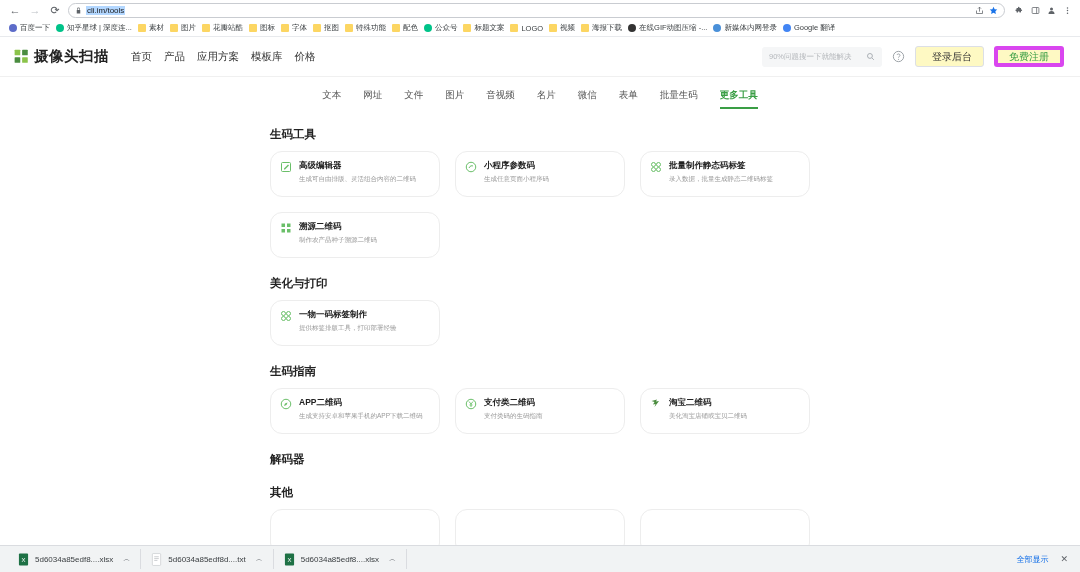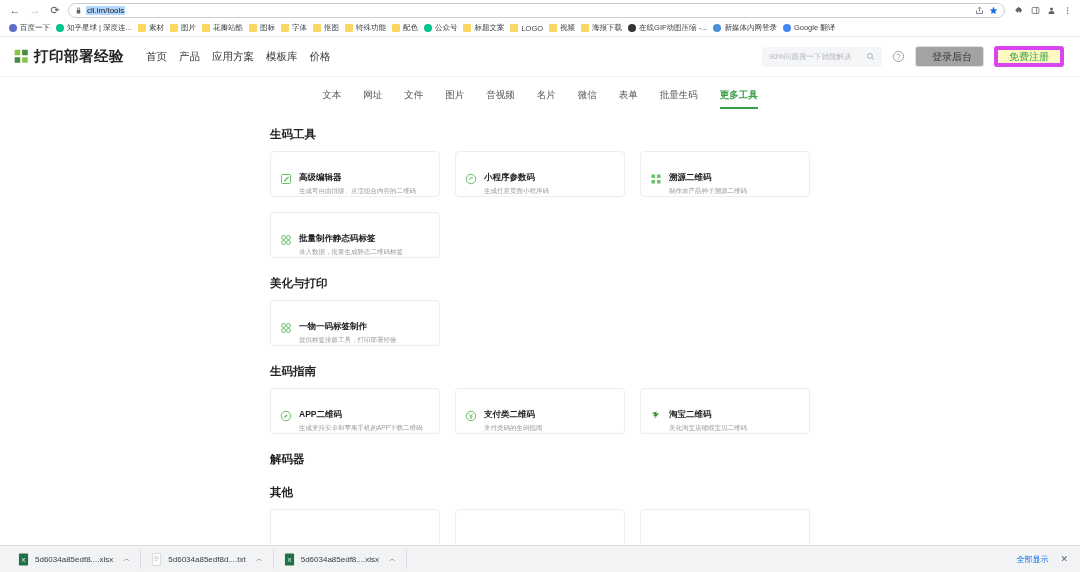--- a/index.html
+++ b/index.html
@@ -69,43 +69,43 @@
   .search-box input {
     flex: 1; border: none; background: transparent; outline: none;
     font-size: 7.5px; color: #333; font-family: inherit; min-width: 0;
   }
   .search-box input::placeholder { color: #b5b8bc; }
   .help-icon { width: 13px; height: 13px; color: #9aa0a6; flex: none; cursor: pointer; }
   .btn {
     height: 21px; padding: 0 11px; border-radius: 3px; font-size: 10px;
     display: flex; align-items: center; justify-content: center; cursor: pointer;
   }
-  .btn-login { border: 1px solid #dcdfe6; color: #333; background: #a3a3a3; padding-left: 16px; }
+  .btn-login { border: 1px solid #dcdfe6; color: #333; background: #fef9c3; padding-left: 16px; }
   .btn-register { border: 4px solid #d946ef; color: #3a9e45; background: #fef9c3; }
 
   
   .tabs-wrap { display: flex; justify-content: center; padding-top: 12px; }
   .tabs { display: flex; gap: 22px; }
   .tab {
     font-size: 9.5px; color: #555; padding-bottom: 5px;
     border-bottom: 2px solid transparent; cursor: pointer; white-space: nowrap;
   }
   .tab.active { color: #3a9e45; border-bottom-color: #3a9e45; font-weight: bold; }
 
   
   .content { width: 540px; margin: 0 auto; padding-top: 18px; }
   .section { margin-bottom: 18px; }
   .section-title {
     font-size: 11.5px; color: #222; font-weight: bold; margin-bottom: 9px;
   }
   .cards { display: flex; flex-wrap: wrap; gap: 15px; }
   .card {
-    width: 170px; height: 46px; border: 1px solid #ededed; border-radius: 4px;
+    width: 170px; height: 46px; border: 1px solid #ededed; border-radius: 12px;
     background: #fff; display: flex; align-items: flex-start; gap: 7px;
-    padding: 20px 9px; cursor: pointer;
+    padding: 8px 9px; cursor: pointer;
   }
   .card-icon { width: 12px; height: 12px; flex: none; margin-top: 1px; }
   .card-body { min-width: 0; }
   .card-title { font-size: 8.5px; color: #222; font-weight: bold; margin-bottom: 3px; white-space: nowrap; }
   .card-desc { font-size: 6.5px; color: #999; white-space: nowrap; }
 
   
   .downloads {
     position: absolute; left: 0; right: 0; bottom: 0; height: 27px;
     background: #f1f3f4; border-top: 1px solid #dadce0;
@@ -246,21 +246,21 @@
 <div class="page">
 
   <div class="site-header">
     <div class="logo">
       <svg class="logo-mark" viewBox="0 0 24 24">
         <rect x="1" y="1" width="9" height="9" rx="1" fill="#8bc34a"></rect>
         <rect x="13" y="1" width="9" height="9" rx="1" fill="#4a8c3f"></rect>
         <rect x="1" y="13" width="9" height="9" rx="1" fill="#4a8c3f"></rect>
         <rect x="13" y="13" width="9" height="9" rx="1" fill="#8bc34a"></rect>
       </svg>
-      <span class="logo-text">打印部署经验</span>
+      <span class="logo-text">摄像头扫描</span>
     </div>
 
     <nav class="main-nav" id="main-nav">
         <a href="#">首页</a>
         <a href="#">产品</a>
         <a href="#">应用方案</a>
         <a href="#">模板库</a>
         <a href="#">价格</a>
       </nav>
 
@@ -316,40 +316,40 @@
               <circle cx="12" cy="12" r="9.5" fill="none" stroke="#6abf69" stroke-width="2"></circle>
               <path d="M8 14c2-5 6-5 8-4" fill="none" stroke="#6abf69" stroke-width="2"></path>
             </svg>
             <div class="card-body">
               <div class="card-title">小程序参数码</div>
               <div class="card-desc">生成任意页面小程序码</div>
             </div>
           </div>
           <div class="card">
             <svg class="card-icon" viewBox="0 0 24 24">
+              <circle cx="7" cy="7" r="4" fill="none" stroke="#6abf69" stroke-width="2"></circle>
+              <circle cx="17" cy="7" r="4" fill="none" stroke="#6abf69" stroke-width="2"></circle>
+              <circle cx="7" cy="17" r="4" fill="none" stroke="#6abf69" stroke-width="2"></circle>
+              <circle cx="17" cy="17" r="4" fill="none" stroke="#6abf69" stroke-width="2"></circle>
+            </svg>
+            <div class="card-body">
+              <div class="card-title">批量制作静态码标签</div>
+              <div class="card-desc">录入数据，批量生成静态二维码标签</div>
+            </div>
+          </div>
+          <div class="card">
+            <svg class="card-icon" viewBox="0 0 24 24">
               <rect x="3" y="3" width="7" height="7" fill="#6abf69"></rect>
               <rect x="14" y="3" width="7" height="7" fill="#6abf69"></rect>
               <rect x="3" y="14" width="7" height="7" fill="#6abf69"></rect>
               <rect x="14" y="14" width="7" height="7" fill="#6abf69"></rect>
             </svg>
             <div class="card-body">
               <div class="card-title">溯源二维码</div>
               <div class="card-desc">制作农产品种子溯源二维码</div>
-            </div>
-          </div>
-          <div class="card">
-            <svg class="card-icon" viewBox="0 0 24 24">
-              <circle cx="7" cy="7" r="4" fill="none" stroke="#6abf69" stroke-width="2"></circle>
-              <circle cx="17" cy="7" r="4" fill="none" stroke="#6abf69" stroke-width="2"></circle>
-              <circle cx="7" cy="17" r="4" fill="none" stroke="#6abf69" stroke-width="2"></circle>
-              <circle cx="17" cy="17" r="4" fill="none" stroke="#6abf69" stroke-width="2"></circle>
-            </svg>
-            <div class="card-body">
-              <div class="card-title">批量制作静态码标签</div>
-              <div class="card-desc">录入数据，批量生成静态二维码标签</div>
             </div>
           </div>
         </div>
       </div>
       <div class="section">
         <div class="section-title">美化与打印</div>
         <div class="cards">
           <div class="card">
             <svg class="card-icon" viewBox="0 0 24 24">
               <circle cx="7" cy="7" r="4" fill="none" stroke="#6abf69" stroke-width="2"></circle>

